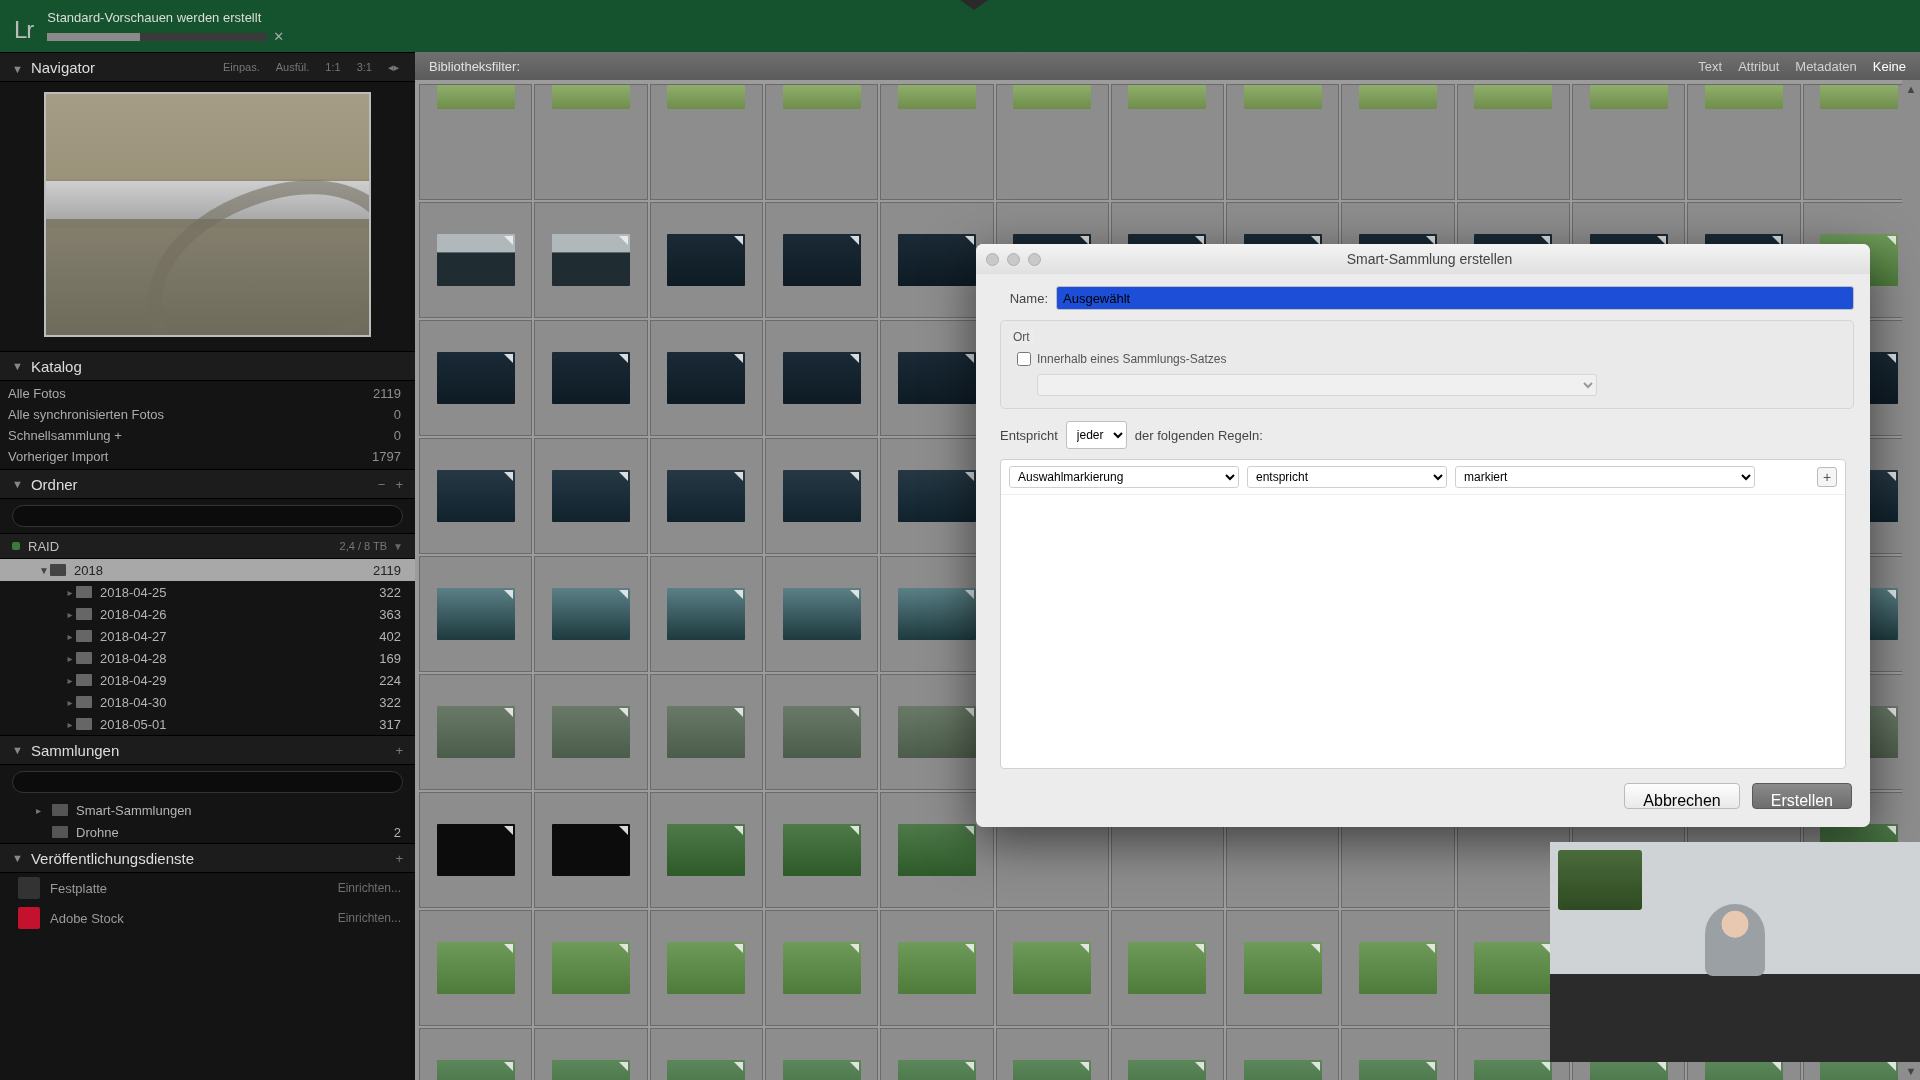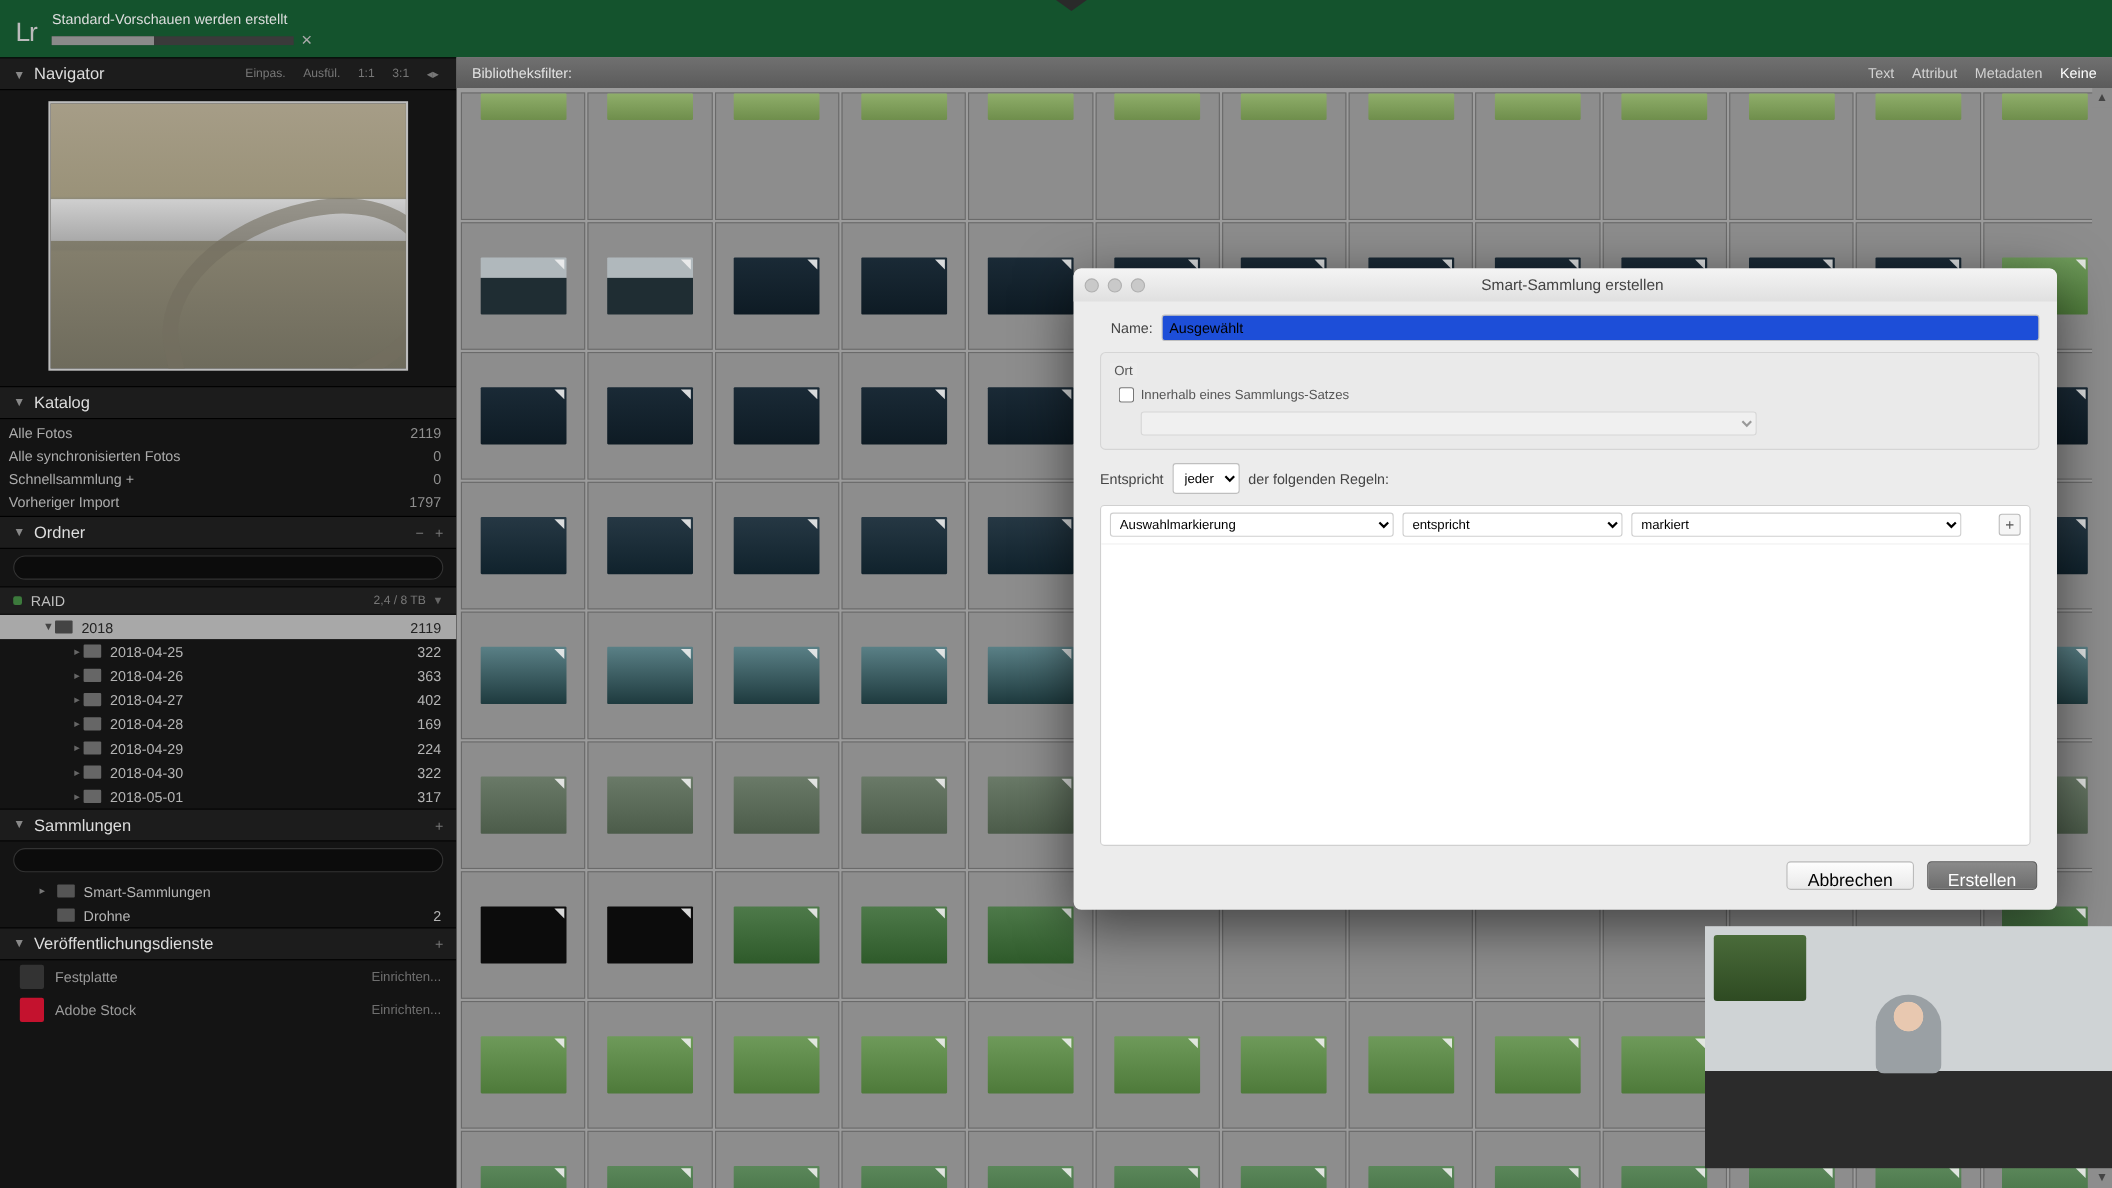--- a/index.html
+++ b/index.html
@@ -90,21 +90,21 @@
 .group{border:1px solid #d5d5d5;border-radius:5px;padding:8px 10px 12px;margin:0 0 12px 8px;background:#eaeaea}
 .group .gtitle{font-size:12px;color:#555;margin:-16px 0 6px -2px;background:#ececec;display:inline-block;padding:0 4px}
 .group .chk{display:flex;align-items:center;gap:6px;margin:2px 0 8px 6px;font-size:12px;color:#555}
 .group .chk input{width:14px;height:14px}
 .group select{width:560px;margin-left:26px;height:22px;border:1px solid #cfcfcf;border-radius:3px;background:#f3f3f3;font-size:12px;color:#777}
 .match{display:flex;align-items:center;gap:8px;margin:2px 0 10px 8px;color:#444}
 .match select{height:28px;border:1px solid #bfbfbf;border-radius:3px;background:#fff;font-size:12px;padding:0 6px}
 .rules{border:1px solid #d0d0d0;border-radius:4px;background:#fff;margin:0 8px;height:310px;overflow:hidden}
 .rule{display:flex;align-items:center;gap:8px;padding:6px 8px;border-bottom:1px solid #f0f0f0}
 .rule select{height:22px;border:1px solid #cfcfcf;border-radius:3px;background:#fff;font-size:12px;padding:0 4px}
-.rule .s1{width:258px}
+.rule .s1{width:230px}
 .rule .s2{width:200px}
 .rule .s3{width:300px}
 .rule .plus{margin-left:auto;width:20px;height:20px;border:1px solid #bbb;border-radius:3px;background:#f5f5f5;font-size:14px;line-height:18px;text-align:center;color:#555;cursor:pointer}
 .dlg-btns{display:flex;justify-content:flex-end;gap:12px;padding:14px 18px 0}
 .dlg-btns button{height:26px;padding:8px 18px;border-radius:4px;font-size:16px;border:1px solid #bbb;background:linear-gradient(#fdfdfd,#e9e9e9);cursor:pointer}
 .dlg-btns button.primary{background:linear-gradient(#8a8a8a,#6d6d6d);color:#fff;border-color:#5a5a5a}
 .webcam{position:absolute;right:0;bottom:18px;width:370px;height:220px;background:linear-gradient(180deg,#cfd3d5 60%,#2b2b2b 60%);z-index:60}
 .webcam::before{content:"";position:absolute;left:8px;top:8px;width:84px;height:60px;background:linear-gradient(#4a6b3a,#2e4a22);border-radius:3px}
 .webcam .pers{position:absolute;left:42%;top:28%;width:60px;height:72px;background:radial-gradient(circle at 50% 28%,#e8c8b0 0 22%,transparent 23%),#9aa0a4;border-radius:30px 30px 8px 8px}
 .sidebar-scroll{flex:1;overflow:hidden}

